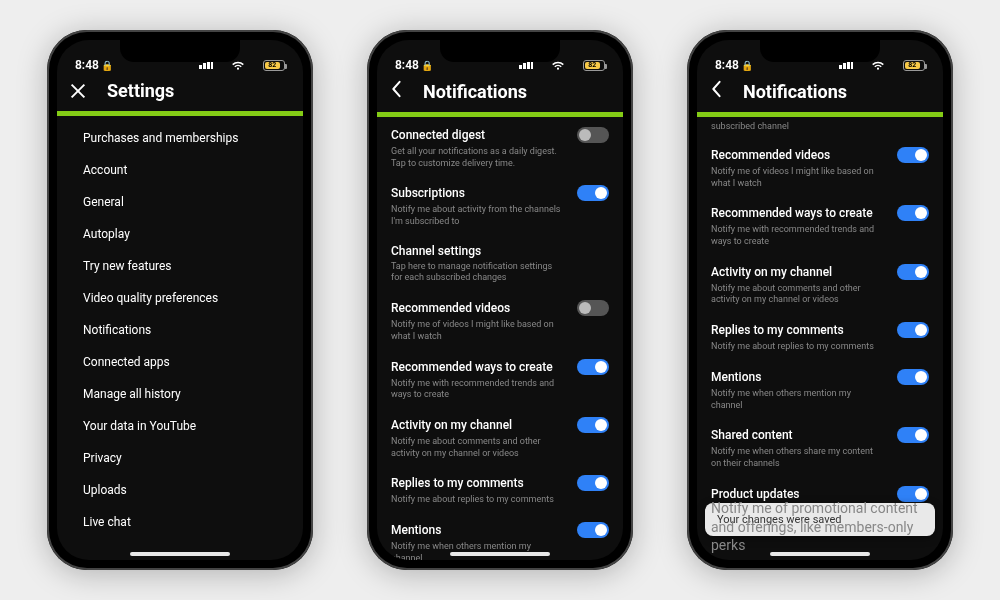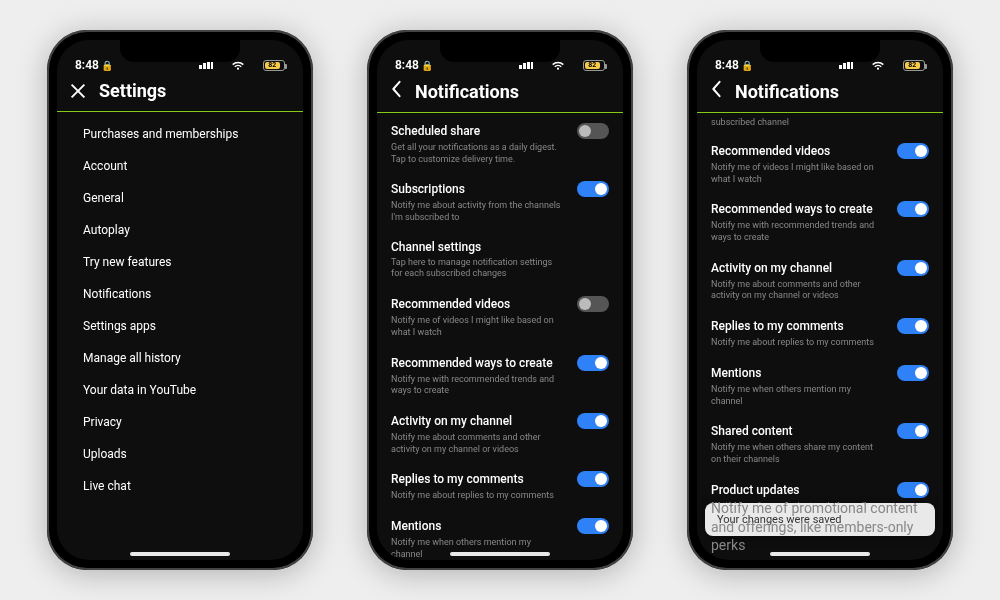--- a/index.html
+++ b/index.html
@@ -79,22 +79,22 @@
   }
   .battery-fill {
     background: #f7c948; height:100%; border-radius:2px;
     display:flex; align-items:center; justify-content:center;
     font-size:7px; font-weight:700; color:#000;
   }
   .screen-header {
     display: flex;
     align-items: center;
     padding: 6px 12px 10px 12px;
-    gap: 12px;
-    border-bottom: 1px solid #84cc16;
+    gap: 20px;
+    border-bottom: 5px solid #84cc16;
   }
   .screen-header .title {
     font-size: 18px;
     font-weight: 700;
   }
   .close-x { width:18px; height:18px; position:relative; }
   .close-x::before, .close-x::after {
     content:""; position:absolute; left:8px; top:0; width:2px; height:18px; background:#fff;
   }
   .close-x::before { transform: rotate(45deg); }
@@ -179,22 +179,23 @@
       <span class="close-x"></span>
       <span class="title">Settings</span>
     </div>
     <div class="content">
       <div class="settings-list">
         <div class="settings-item">Purchases and memberships</div>
         <div class="settings-item">Account</div>
         <div class="settings-item">General</div>
         <div class="settings-item">Autoplay</div>
         <div class="settings-item">Try new features</div>
+        <div class="settings-item">Video quality preferences</div>
         <div class="settings-item">Notifications</div>
-        <div class="settings-item">Settings apps</div>
+        <div class="settings-item">Connected apps</div>
         <div class="settings-item">Manage all history</div>
         <div class="settings-item">Your data in YouTube</div>
         <div class="settings-item">Privacy</div>
         <div class="settings-item">Uploads</div>
         <div class="settings-item">Live chat</div>
       </div>
       <div class="home-indicator"></div>
     </div>
   </div>
 </div>
@@ -225,21 +226,21 @@
             <path d="M10 2L3 10l7 8" stroke="#fff" stroke-width="2.2" fill="none" stroke-linecap="round" stroke-linejoin="round"></path>
           </svg>
       </span>
       <span class="title">Notifications</span>
     </div>
     <div class="content">
       <div class="notif-list">
 
         <div class="notif-item">
           <div class="notif-row">
-            <span class="notif-title">Scheduled share</span>
+            <span class="notif-title">Connected digest</span>
             <span class="toggle off"></span>
           </div>
           <span class="notif-desc">Get all your notifications as a daily digest. Tap to customize delivery time.</span>
         </div>
 
         <div class="notif-item">
           <div class="notif-row">
             <span class="notif-title">Subscriptions</span>
             <span class="toggle on"></span>
           </div>

